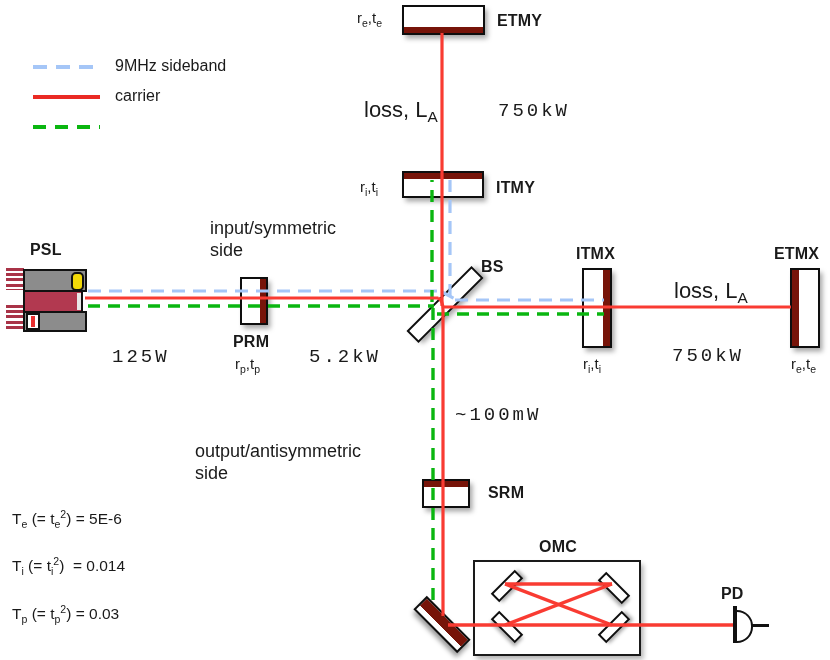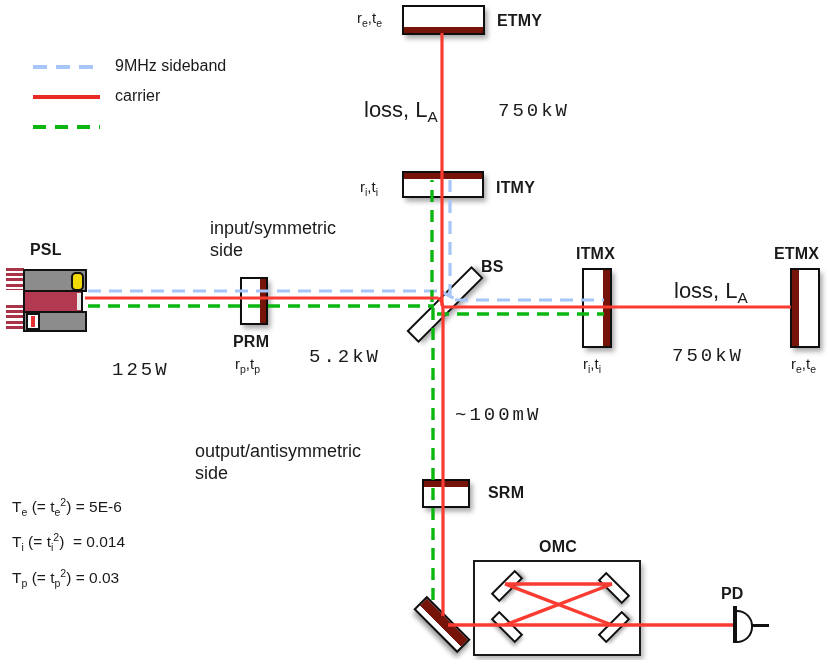--- a/index.html
+++ b/index.html
@@ -7,21 +7,21 @@
           font-family:"Liberation Sans", sans-serif;color:#1a1a1a;}
   .abs{position:absolute;}
   
   .complabel{font-weight:bold;font-size:16px;letter-spacing:.2px;}
   .rt{font-size:15px;}
   .rt sub, .loss sub{font-size:70%;}
   .power{font-family:"Liberation Mono", monospace;font-size:19px;letter-spacing:3px;white-space:nowrap;}
   .loss{font-size:22px;}
   .sidetext{font-size:18px;line-height:22px;}
   .legendtext{font-size:16px;}
-  .eq{font-size:15.5px;line-height:25px;white-space:nowrap;}
+  .eq{font-size:15.5px;line-height:25px;white-space:nowrap;margin-top:12px;}
   .eq sub{font-size:68%;}
   .eq sup{font-size:68%;}
   
   .mir{position:absolute;background:#fff;border:2px solid #0e0e0e;box-shadow:2.5px 3.5px 5px rgba(0,0,0,.35);}
   .coat{position:absolute;background:#771409;}
   .coat.top{left:0;right:0;top:0;height:6px;}
   .coat.bottom{left:0;right:0;bottom:0;height:6px;}
   .coat.left{top:0;bottom:0;left:0;width:6px;}
   .coat.right{top:0;bottom:0;right:0;width:6px;}
   .bsbar{position:absolute;left:399px;top:296px;width:88px;height:13px;background:#fff;
@@ -133,21 +133,21 @@
   <div class="abs complabel" style="left:233px;top:333px;">PRM</div>
   <div class="abs rt" style="left:235px;top:355px;">r<sub>p</sub>,t<sub>p</sub></div>
   <div class="abs complabel" style="left:576px;top:245px;">ITMX</div>
   <div class="abs rt" style="left:583px;top:355px;">r<sub>i</sub>,t<sub>i</sub></div>
   <div class="abs complabel" style="left:774px;top:245px;">ETMX</div>
   <div class="abs rt" style="left:791px;top:355px;">r<sub>e</sub>,t<sub>e</sub></div>
   <div class="abs complabel" style="left:488px;top:484px;">SRM</div>
   <div class="abs complabel" style="left:539px;top:538px;">OMC</div>
   <div class="abs complabel" style="left:721px;top:585px;">PD</div>
 
-  <div class="abs power" style="left:112px;top:346px;margin-top:13px;">125W</div>
+  <div class="abs power" style="left:112px;top:346px;">125W</div>
   <div class="abs power" style="left:309px;top:346px;">5.2kW</div>
   <div class="abs power" style="left:498px;top:100px;">750kW</div>
   <div class="abs power" style="left:672px;top:345px;">750kW</div>
   <div class="abs power" style="left:455px;top:404px;">~100mW</div>
   <div class="abs loss" style="left:364px;top:97px;">loss, L<sub>A</sub></div>
   <div class="abs loss" style="left:674px;top:278px;">loss, L<sub>A</sub></div>
 
   <div class="abs sidetext" style="left:210px;top:217px;width:190px;">
     <div>input/symmetric</div>
     <div>side</div>

